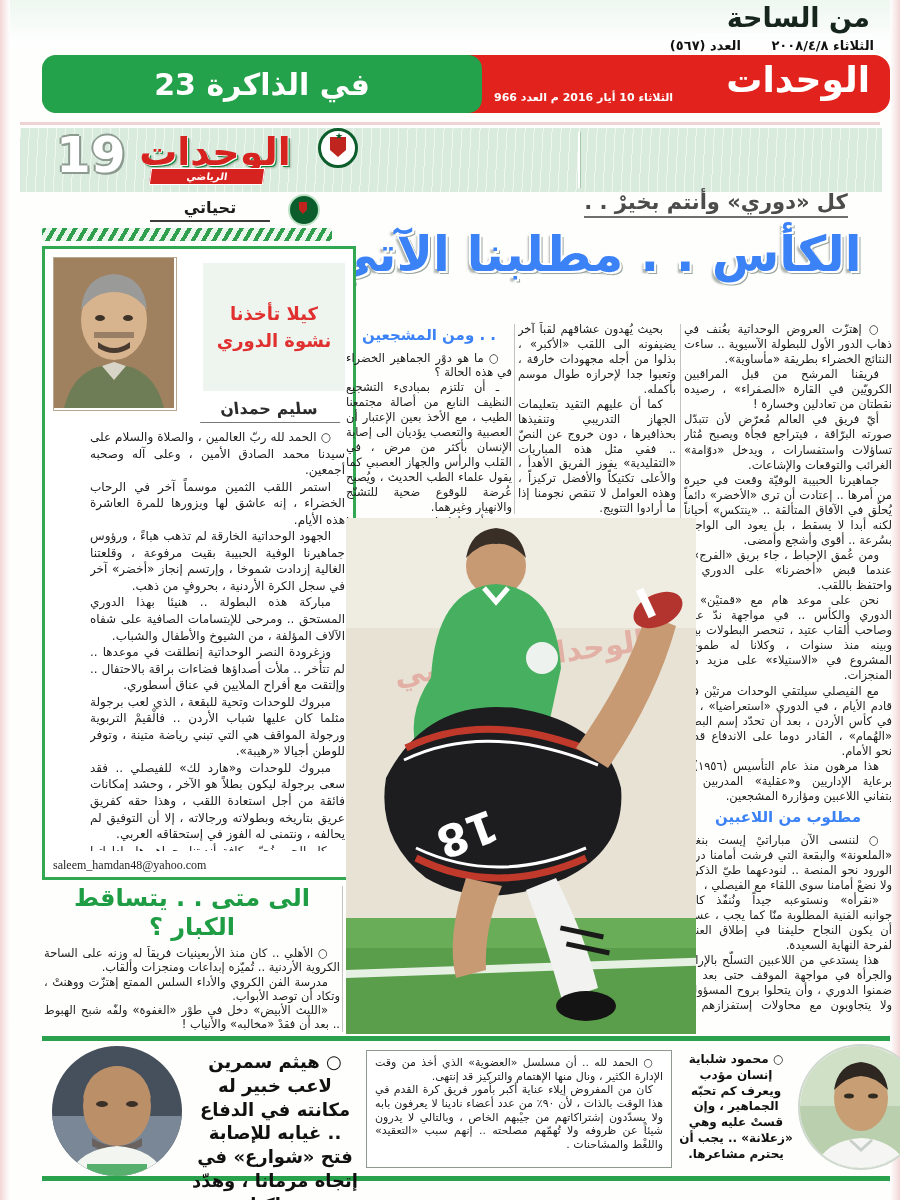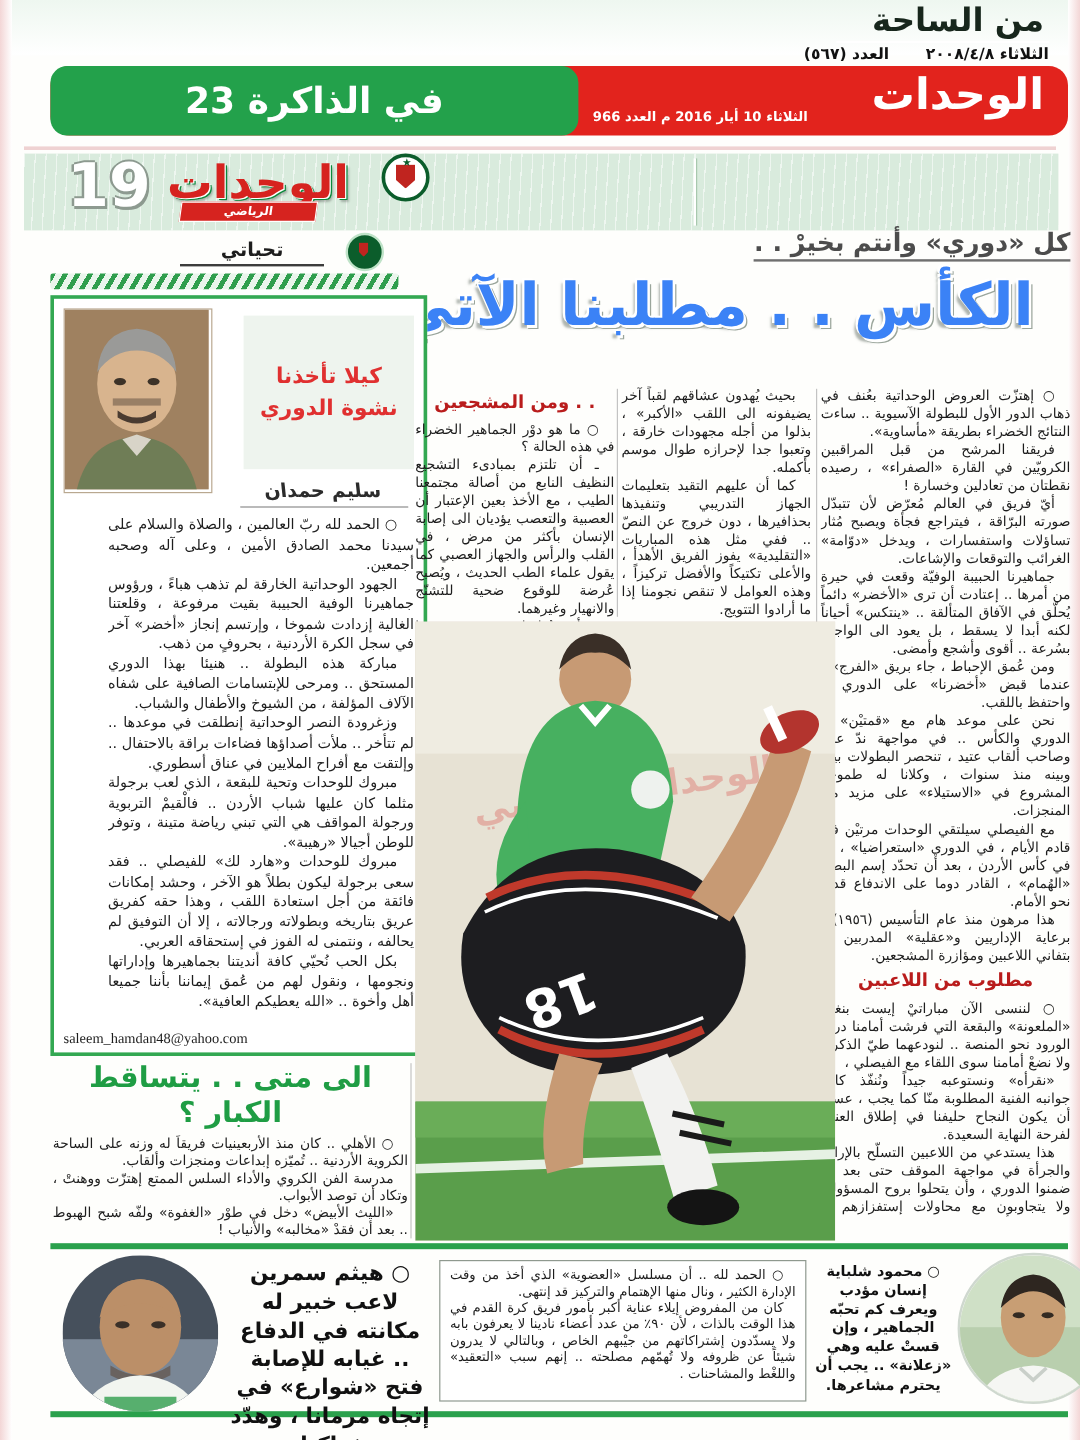--- a/index.html
+++ b/index.html
@@ -31,21 +31,21 @@
   .mast-logo{position:absolute;left:112px;top:130px;width:206px;height:46px;direction:rtl;text-align:center;
              font-size:38px;font-weight:bold;color:#d6231f;
              text-shadow:1px 1px 0 #fff,2px 2px 0 #0c8a3c,3px 3px 2px rgba(0,0,0,.25);}
   .mast-sub{position:absolute;left:150px;top:168px;width:112px;height:15px;background:#d6231f;color:#fff;font-size:10px;
             font-weight:bold;text-align:center;line-height:15px;transform:skewX(-8deg);direction:rtl;border:1px solid #fff;}
   .crest{position:absolute;left:318px;top:128px;width:40px;height:40px;border-radius:50%;background:#fff;border:3px solid #0b5d2b;box-sizing:border-box;}
   .crest .sh{position:absolute;left:9px;top:6px;width:16px;height:20px;background:#c0241f;clip-path:polygon(0 0,100% 0,100% 65%,50% 100%,0 65%);}
   .crest .st{position:absolute;left:14px;top:0px;color:#0b5d2b;font-size:9px;}
 
   
-  .kicker{position:absolute;left:540px;top:190px;width:352px;text-align:right;direction:rtl;}
+  .kicker{position:absolute;left:540px;top:190px;width:352px;text-align:center;direction:rtl;}
   .kicker span{font-size:21px;font-weight:bold;color:#4c4c4c;border-bottom:2px solid #6f6f6f;padding-bottom:2px;}
   .headline{position:absolute;left:298px;top:226px;width:594px;text-align:center;direction:rtl;
             font-size:49px;font-weight:bold;color:#3b82f6;
             text-shadow:2px 2px 0 #ffffff,-2px -2px 0 #ffffff,3px 3px 0 #9aa59b,-3px 2px 2px rgba(120,130,122,.6);}
 
   
   .greet{position:absolute;left:150px;top:198px;width:120px;text-align:center;direction:rtl;font-size:16px;font-weight:bold;
          border-bottom:2px solid #3c3c3c;padding-bottom:3px;}
   .greet-crest{position:absolute;left:288px;top:194px;width:28px;height:28px;border-radius:50%;background:#0b5d2b;border:2px solid #bfe3c8;}
   .greet-crest i{position:absolute;left:9px;top:6px;width:8px;height:12px;background:#c0241f;clip-path:polygon(0 0,100% 0,100% 65%,50% 100%,0 65%);}
@@ -67,21 +67,21 @@
   .bl-head{position:absolute;left:44px;top:884px;width:296px;direction:rtl;text-align:center;font-size:24px;font-weight:bold;
            color:#1f9d44;line-height:1.2;}
   .bl-body{position:absolute;left:44px;top:946px;width:296px;height:86px;overflow:hidden;direction:rtl;text-align:justify;
            font-size:11.5px;line-height:1.24;}
   .bl-body p{margin:0;text-indent:12px;}
   .vrule{position:absolute;width:0;border-left:1px solid #c3c3c3;}
 
   
   .col{position:absolute;direction:rtl;text-align:justify;overflow:hidden;}
   .col p{margin:0;text-indent:13px;}
-  .col .sub{font-size:15px;font-weight:bold;text-align:center;text-indent:0;margin:4px 0 5px;color:#b91c1c;}
+  .col .sub{font-size:15px;font-weight:bold;text-align:center;text-indent:0;margin:4px 0 5px;color:#3b82f6;}
   #col1{left:346px;top:322px;width:166px;height:196px;font-size:11.5px;line-height:1.3;}
   #col2{left:518px;top:322px;width:158px;height:194px;font-size:11.5px;line-height:1.3;}
   #col3{left:684px;top:322px;width:208px;height:692px;font-size:11.5px;line-height:1.31;}
 
   
   .photo{position:absolute;left:346px;top:518px;width:350px;height:516px;overflow:hidden;background:#e6e1d4;}
 
   
   .gdiv{position:absolute;left:42px;width:848px;height:5px;background:#2aa14c;}
   .circ{position:absolute;border-radius:50%;overflow:hidden;}
@@ -149,20 +149,21 @@
         <path d="M48 108 L60 122 L72 108 L60 104 Z" fill="#d8d4c8"></path>
       </svg>
     </div>
     <div class="sidetitle">
       <div>كيلا تأخذنا</div>
       <div>نشوة الدوري</div>
     </div>
     <div class="signature">سليم حمدان</div>
     <div class="sidebody">
         <p>○ الحمد لله ربّ العالمين ، والصلاة والسلام على سيدنا محمد الصادق الأمين ، وعلى آله وصحبه أجمعين.</p>
+        <p>استمر اللقب الثمين موسماً آخر في الرحاب الخضراء ، إنه عاشق لها ويزورها للمرة العاشرة هذه الأيام.</p>
         <p>الجهود الوحداتية الخارقة لم تذهب هباءً ، ورؤوس جماهيرنا الوفية الحبيبة بقيت مرفوعة ، وقلعتنا الغالية إزدادت شموخا ، وإرتسم إنجاز «أخضر» آخر في سجل الكرة الأردنية ، بحروفٍ من ذهب.</p>
         <p>مباركة هذه البطولة .. هنيئا بهذا الدوري المستحق .. ومرحى للإبتسامات الصافية على شفاه الآلاف المؤلفة ، من الشيوخ والأطفال والشباب.</p>
         <p>وزغرودة النصر الوحداتية إنطلقت في موعدها .. لم تتأخر .. ملأت أصداؤها فضاءات براقة بالاحتفال .. وإلتقت مع أفراح الملايين في عناق أسطوري.</p>
         <p>مبروك للوحدات وتحية للبقعة ، الذي لعب برجولة مثلما كان عليها شباب الأردن .. فالْقيمْ التربوية ورجولة المواقف هي التي تبني رياضة متينة ، وتوفر للوطن أجيالا «رهيبة».</p>
         <p>مبروك للوحدات و«هارد لك» للفيصلي .. فقد سعى برجولة ليكون بطلاً هو الآخر ، وحشد إمكانات فائقة من أجل استعادة اللقب ، وهذا حقه كفريق عريق بتاريخه وبطولاته ورجالاته ، إلا أن التوفيق لم يحالفه ، ونتمنى له الفوز في إستحقاقه العربي.</p>
         <p>بكل الحب نُحيّي كافة أنديتنا بجماهيرها وإداراتها ونجومها ، ونقول لهم من عُمق إيماننا بأننا جميعا أهل وأخوة .. «الله يعطيكم العافية».</p>
       </div>
     <a class="email" href="#">saleem_hamdan48@yahoo.com</a>
   </div>
 

